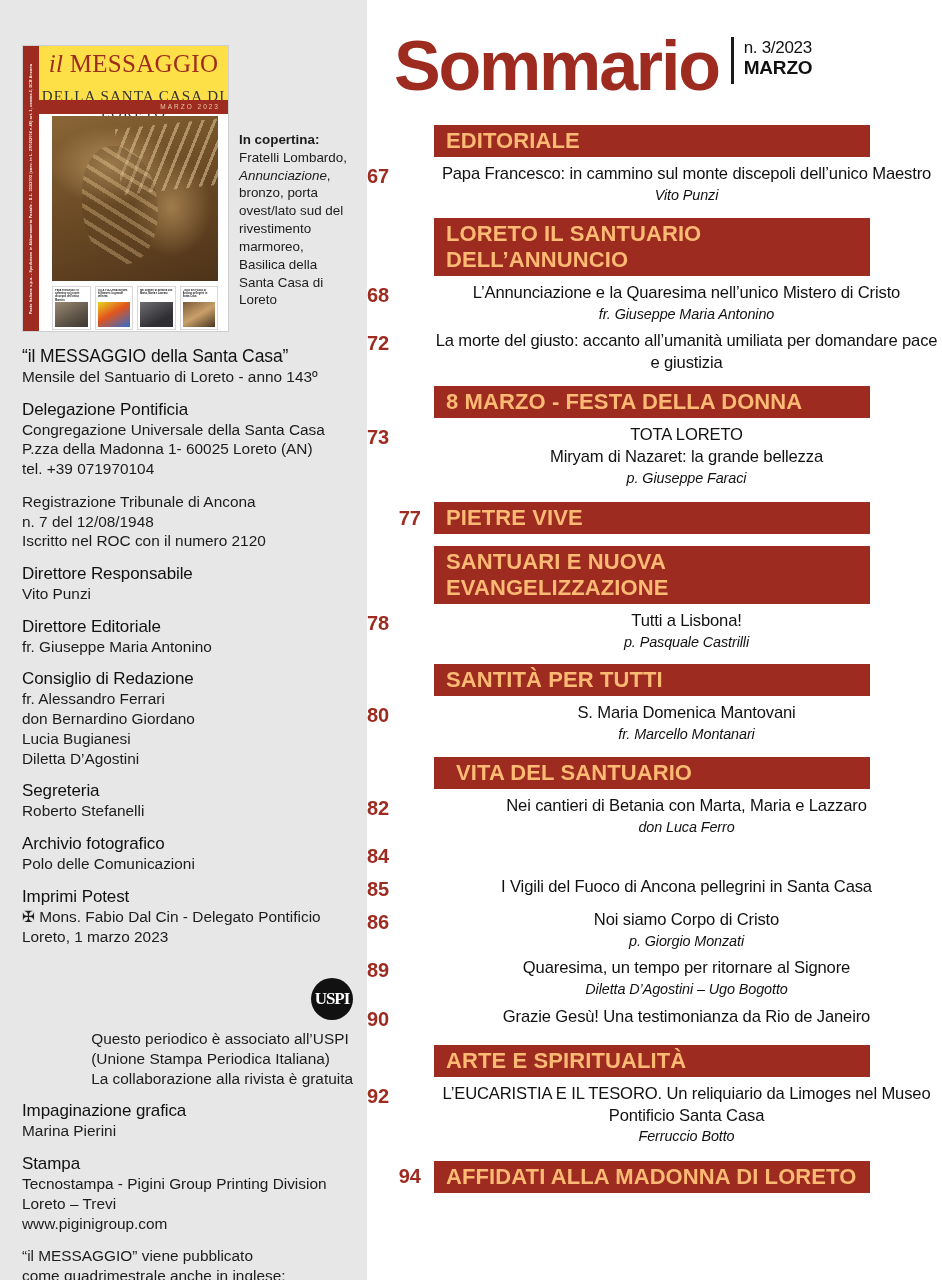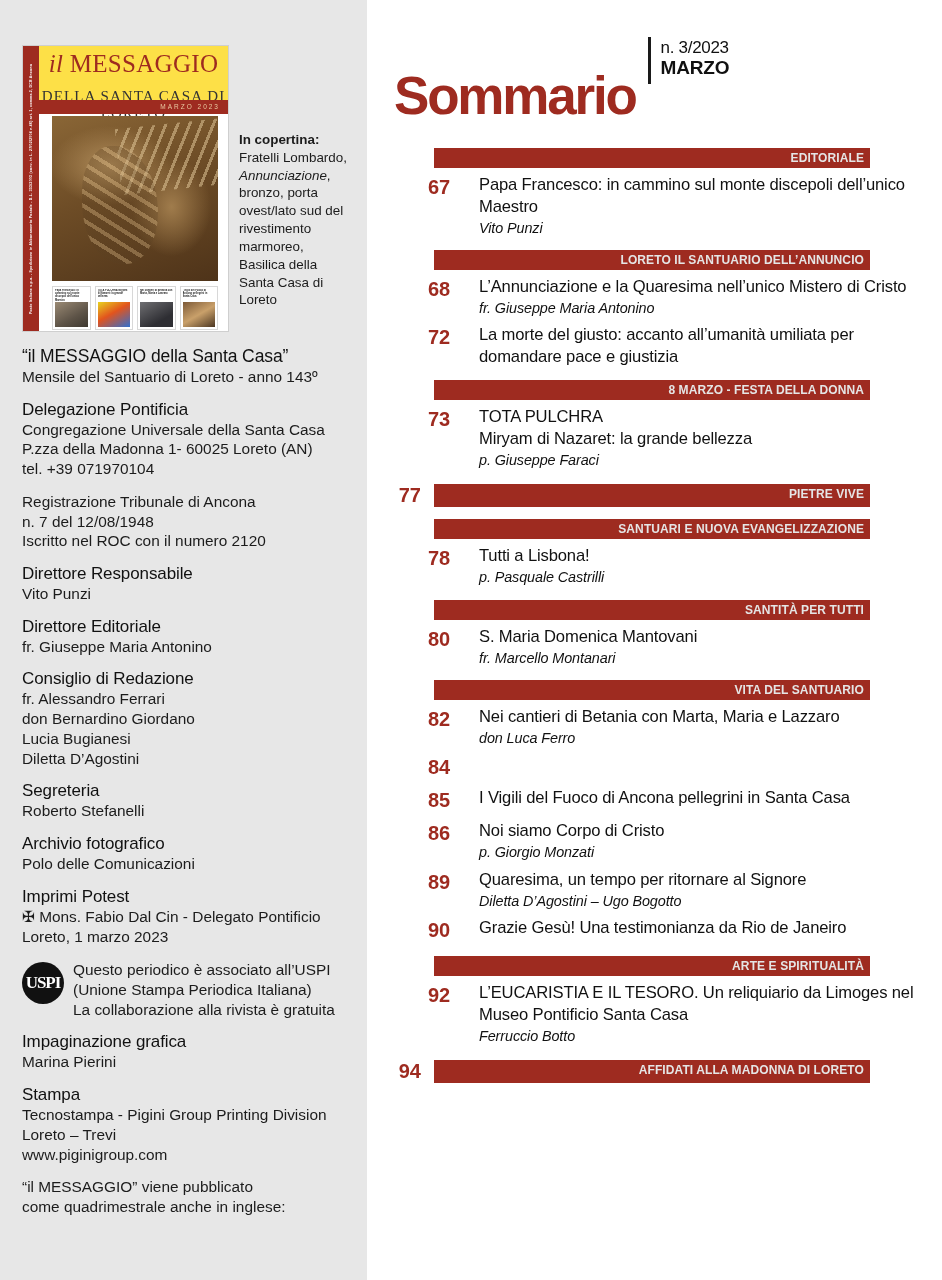--- a/index.html
+++ b/index.html
@@ -166,23 +166,24 @@
     font-size: 17px;
     font-weight: normal;
     color: #111;
     margin-top: 13px;
     letter-spacing: -.1px;
   }
   .m-gap { height: 13px; }
 
   .uspi-row {
     display: flex;
-    align-items: flex-start;
+    align-items: flex-end;
     gap: 9px;
-    margin-top: 14px;
+    margin-top: 30px;
+    flex-direction: column;
   }
   .uspi-logo {
     width: 42px; height: 42px;
     border-radius: 50%;
     background: #111111;
     color: #ffffff;
     font-family: "Liberation Serif", serif;
     font-size: 17px;
     font-weight: bold;
     letter-spacing: -1px;
@@ -201,26 +202,25 @@
     background: #ffffff;
   }
 
   .head-row {
     display: flex;
     align-items: flex-start;
     padding: 34px 0 0 27px;
   }
   .head-title {
     font-family: "Liberation Sans", sans-serif;
-    font-size: 53px;
+    font-size: 70px;
     font-weight: bold;
     color: #9e2b20;
     letter-spacing: -2.2px;
     line-height: .92;
-    margin-top: 38px;
   }
   .head-div {
     width: 3px;
     height: 47px;
     background: #1a1a1a;
     margin: 3px 10px 0 12px;
   }
   .head-meta { padding-top: 5px; }
   .head-issue {
     font-size: 17px;
@@ -247,44 +247,42 @@
     text-align: right;
     padding-right: 13px;
     font-size: 20px;
     font-weight: bold;
     color: #9e2b20;
     align-self: center;
   }
   .sec-bar {
     flex: 1;
     background: #9e2b20;
-    color: #e5e5e5;
-    font-size: 12px;
+    color: #fdba74;
+    font-size: 22px;
     font-weight: bold;
     letter-spacing: .1px;
     padding: 3px 6px 3px 12px;
     margin-right: 72px;
-    text-align: right;
   }
   .sec-bar.indent { padding-left: 22px; }
 
   
   .entry { display: flex; align-items: flex-start; margin-top: 6px; }
   .entry .num {
     width: 67px;
     flex: none;
-    text-align: center;
+    text-align: left;
     padding-right: 13px;
     font-size: 20px;
     font-weight: bold;
     color: #9e2b20;
     line-height: 1.35;
-    margin-left: 45px;
-  }
-  .entry .body { flex: 1; padding-right: 3px; }
+  }
+  .entry .body { flex: 1; padding-right: 3px; text-align: center; }
   .entry .title {
     font-size: 16.6px;
     color: #111111;
     line-height: 1.32;
     letter-spacing: -.15px;
   }
   .entry .author {
     font-size: 14.4px;
     font-style: italic;
     color: #111111;
@@ -442,21 +440,21 @@
           <div class="title">La morte del giusto: accanto all’umanità umiliata per domandare pace e giustizia</div>
         </div>
       </div>
       <div class="sec-row tight">
         <div class="sec-num"></div>
         <div class="sec-bar">8 MARZO - FESTA DELLA DONNA</div>
       </div>
       <div class="entry">
         <div class="num">73</div>
         <div class="body">
-          <div class="title">TOTA PULCHRA</div>
+          <div class="title">TOTA LORETO</div>
           <div class="title">Miryam di Nazaret: la grande bellezza</div>
           <div class="author">p. Giuseppe Faraci</div>
         </div>
       </div>
       <div class="sec-row">
         <div class="sec-num">77</div>
         <div class="sec-bar">PIETRE VIVE</div>
       </div>
       <div class="sec-row tight">
         <div class="sec-num"></div>

